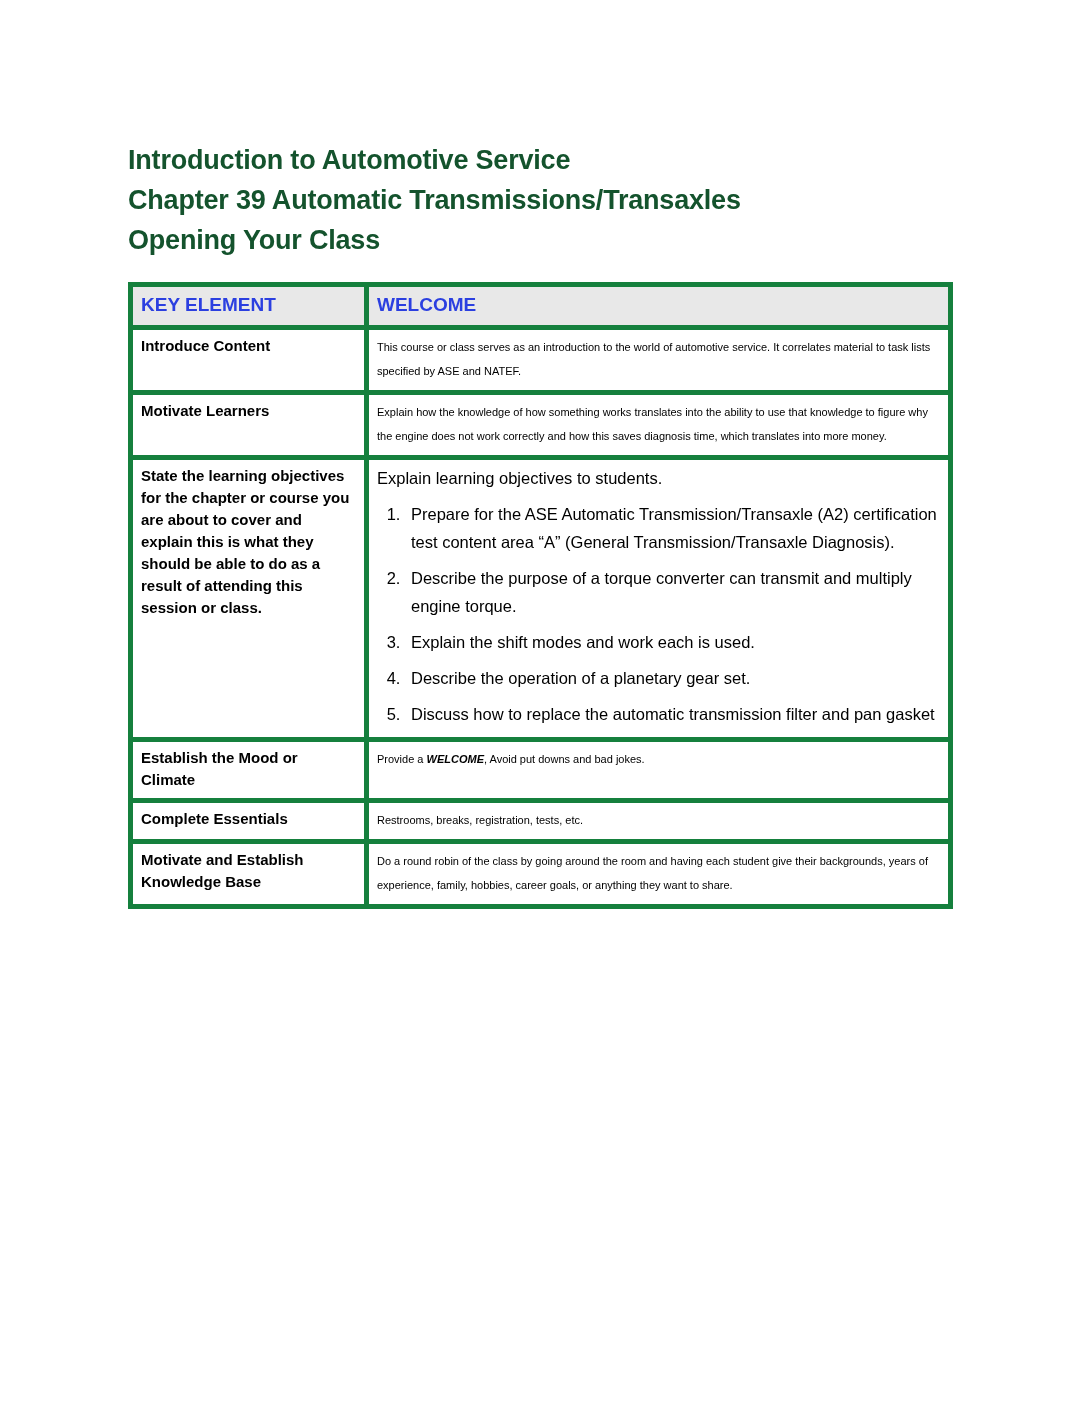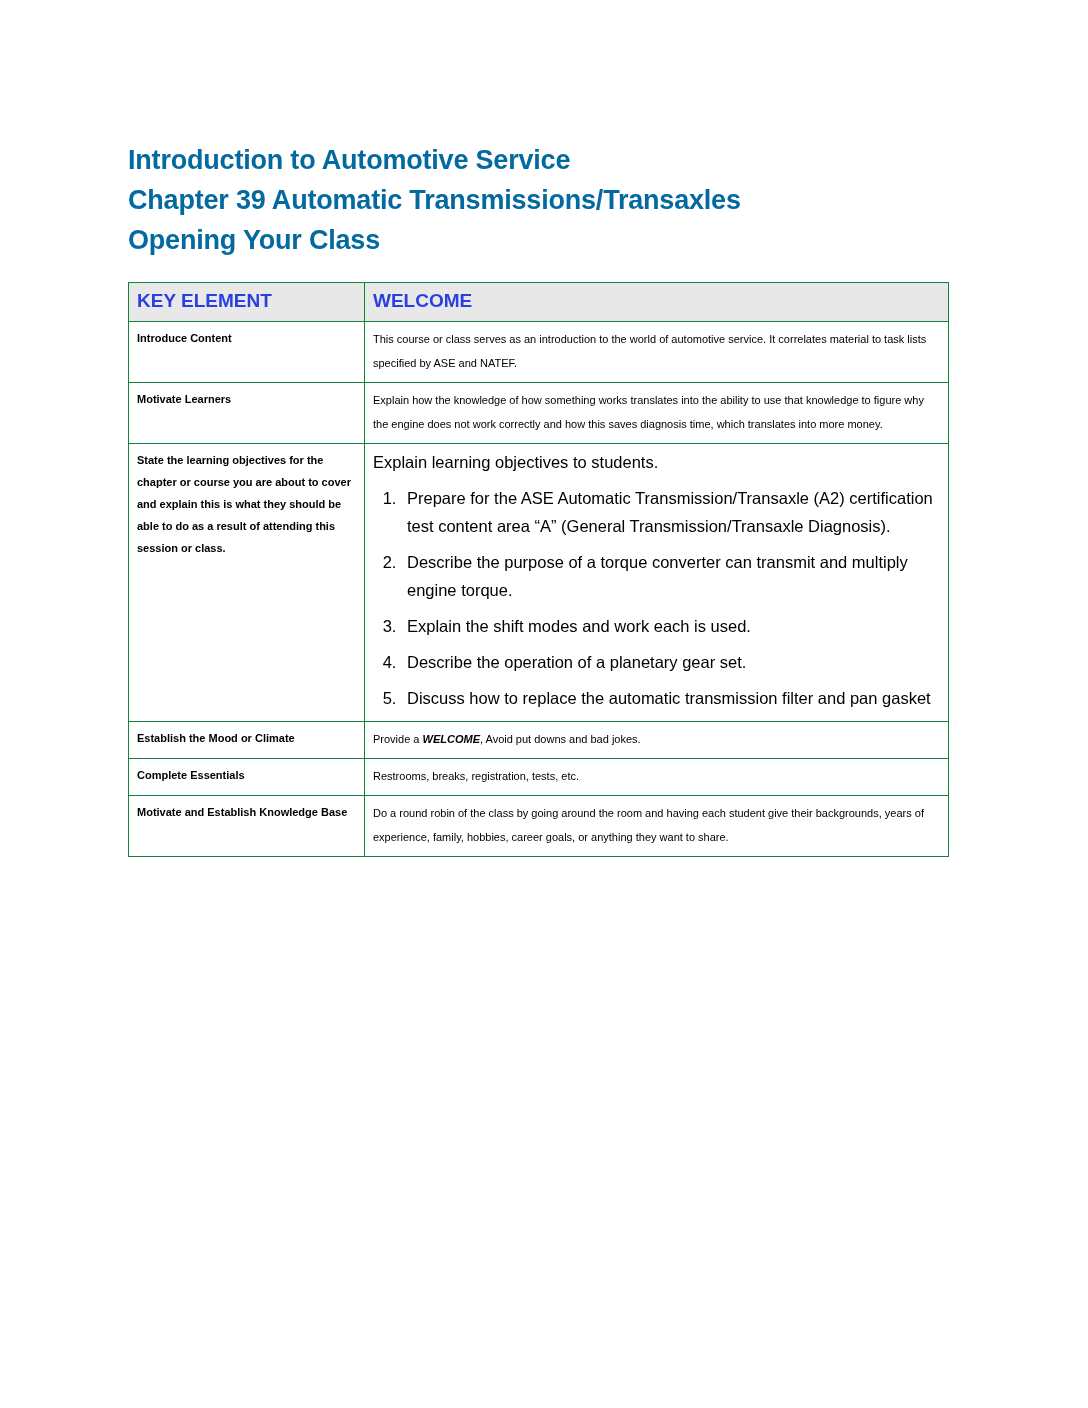--- a/index.html
+++ b/index.html
@@ -22,52 +22,52 @@
     height: 1408px;
     background: #fff;
   }
   .content {
     position: absolute;
     left: 128px;
     top: 140px;
     width: 832px;
   }
   .doc-title {
-    color: #0369a1;
+    color: #14532d;
     font-weight: bold;
     font-size: 27px;
     line-height: 40px;
     letter-spacing: -0.2px;
   }
   .doc-title .line3 {
   }
   table.kt {
     border-collapse: collapse;
     width: 820px;
     margin-top: 22px;
     table-layout: fixed;
   }
   table.kt td, table.kt th {
-    border: 1px solid #15803d;
+    border: 5px solid #15803d;
     vertical-align: top;
     padding: 5px 8px 7px 8px;
     text-align: left;
   }
   table.kt th {
     background: #e8e8e8;
     color: #2b3fe0;
     font-size: 19px;
     font-weight: bold;
     padding: 7px 8px 9px 8px;
   }
   col.c1 { width: 236px; }
   col.c2 { width: 584px; }
   .key-cell {
     font-weight: bold;
-    font-size: 11px;
+    font-size: 15px;
     line-height: 22px;
   }
   .ex-cell {
     font-size: 11px;
     line-height: 24px;
   }
   .ex-cell.big {
     font-size: 16.5px;
     line-height: 27px;
   }

